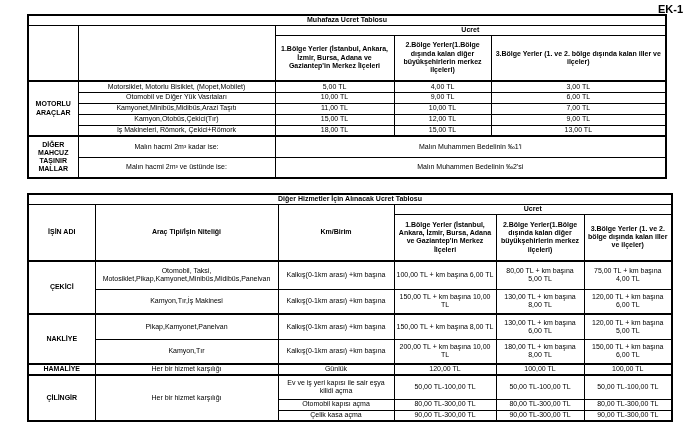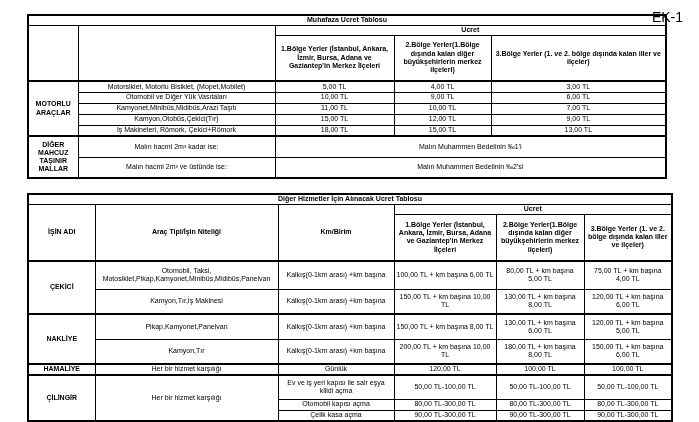--- a/index.html
+++ b/index.html
@@ -5,22 +5,22 @@
   html,body { margin:0; padding:0; }
   body {
     width:699px; height:422px;
     background:#ffffff;
     font-family:"Liberation Sans", sans-serif;
     color:#000;
     position:relative;
     overflow:hidden;
   }
   .annex {
-    position:absolute; top:9px; right:16px;
-    font-size:14px; font-weight:normal;
+    position:absolute; top:3px; right:16px;
+    font-size:11px; font-weight:bold;
   }
   table.t {
     position:absolute;
     border-collapse:collapse;
     table-layout:fixed;
     border:2px solid #000;
   }
   table.t td {
     border:1px solid #000;
     font-size:7px;

